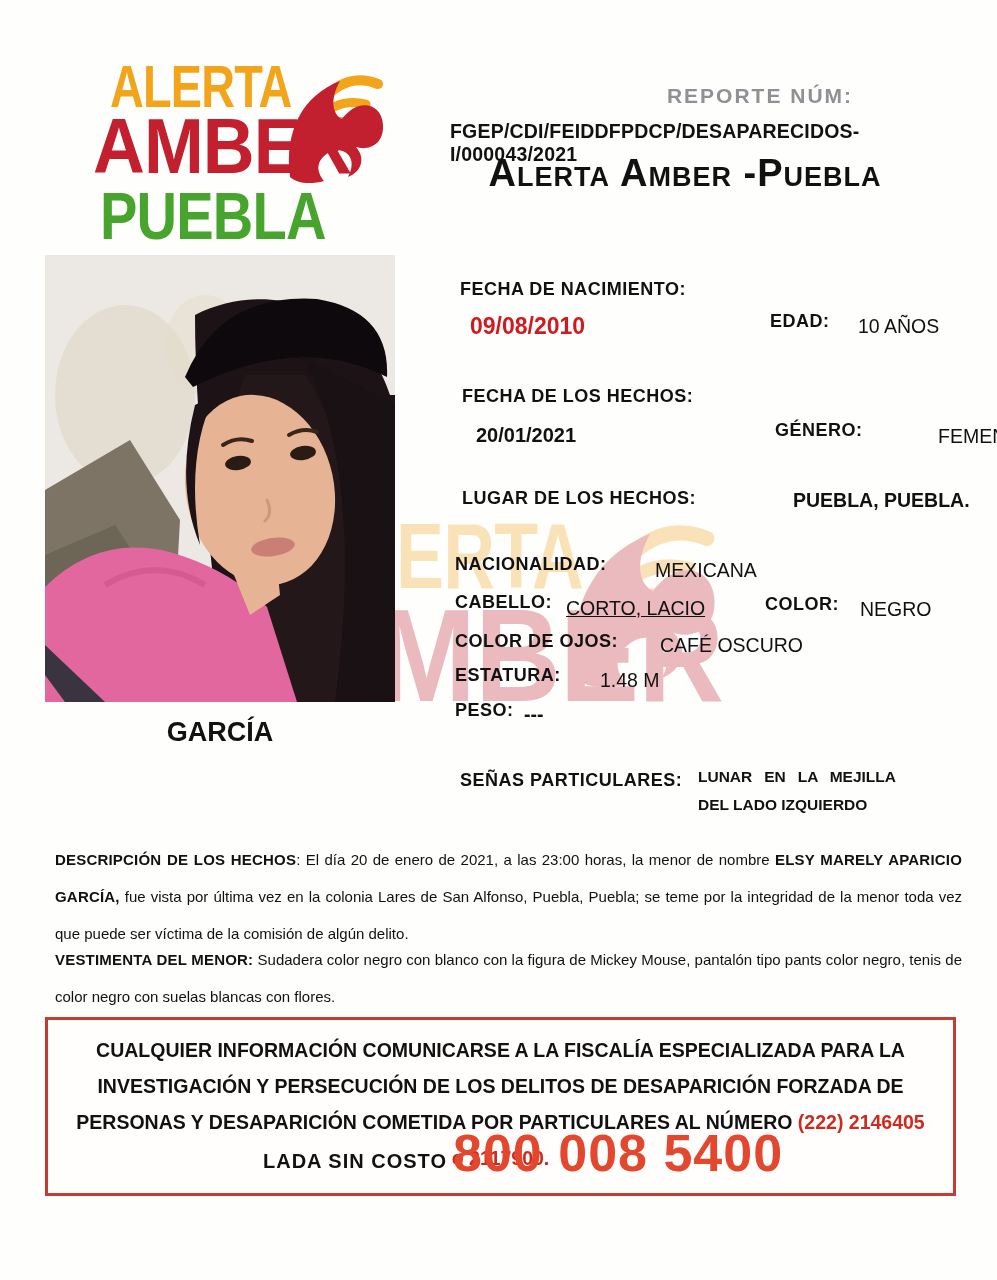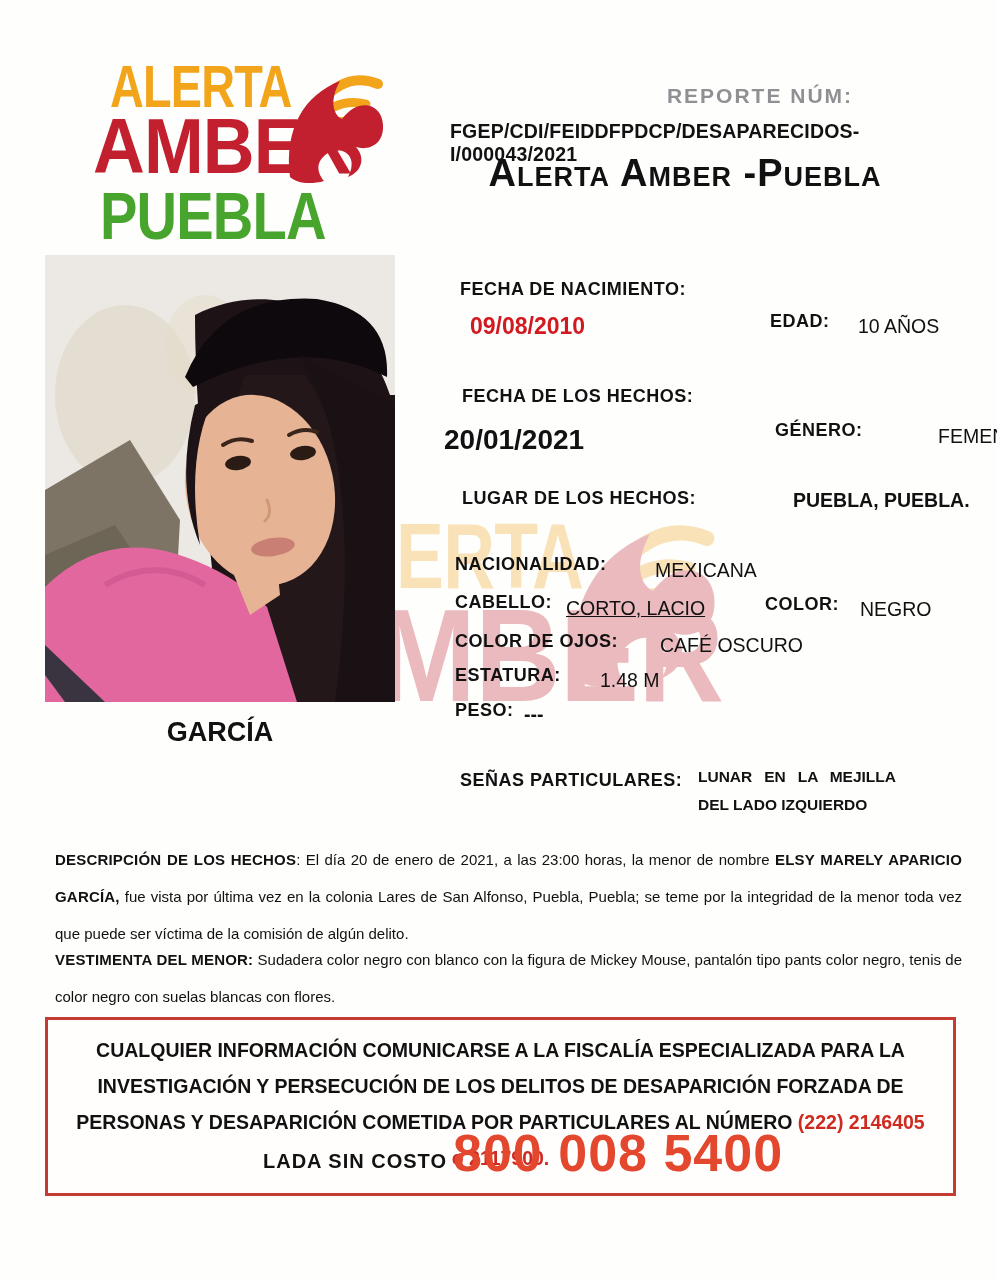--- a/index.html
+++ b/index.html
@@ -111,21 +111,21 @@
   <div class="photo-caption">
     <div>GARCÍA</div>
   </div>
 
   <div class="fl" style="left:460px; top:279px;">FECHA DE NACIMIENTO:</div>
   <div class="fv bold red" style="left:470px; top:313px; font-size:23px;">09/08/2010</div>
   <div class="fl" style="left:770px; top:311px;">EDAD:</div>
   <div class="fv" style="left:858px; top:315px;">10 AÑOS</div>
 
   <div class="fl" style="left:462px; top:386px;">FECHA DE LOS HECHOS:</div>
-  <div class="fv bold" style="left:444px; top:424px; font-size:28px;">20/01/2021</div>
+  <div class="fv bold" style="left:476px; top:424px; font-size:20px;">20/01/2021</div>
   <div class="fl" style="left:775px; top:420px;">GÉNERO:</div>
   <div class="fv" style="left:890px; top:425px;margin-left:48px;">FEMENINO</div>
 
   <div class="fl" style="left:462px; top:488px;">LUGAR DE LOS HECHOS:</div>
   <div class="fv bold" style="left:793px; top:489px;">PUEBLA, PUEBLA.</div>
 
   <div class="fl" style="left:455px; top:554px;">NACIONALIDAD:</div>
   <div class="fv" style="left:655px; top:559px;">MEXICANA</div>
 
   <div class="fl" style="left:455px; top:592px;">CABELLO:</div>

